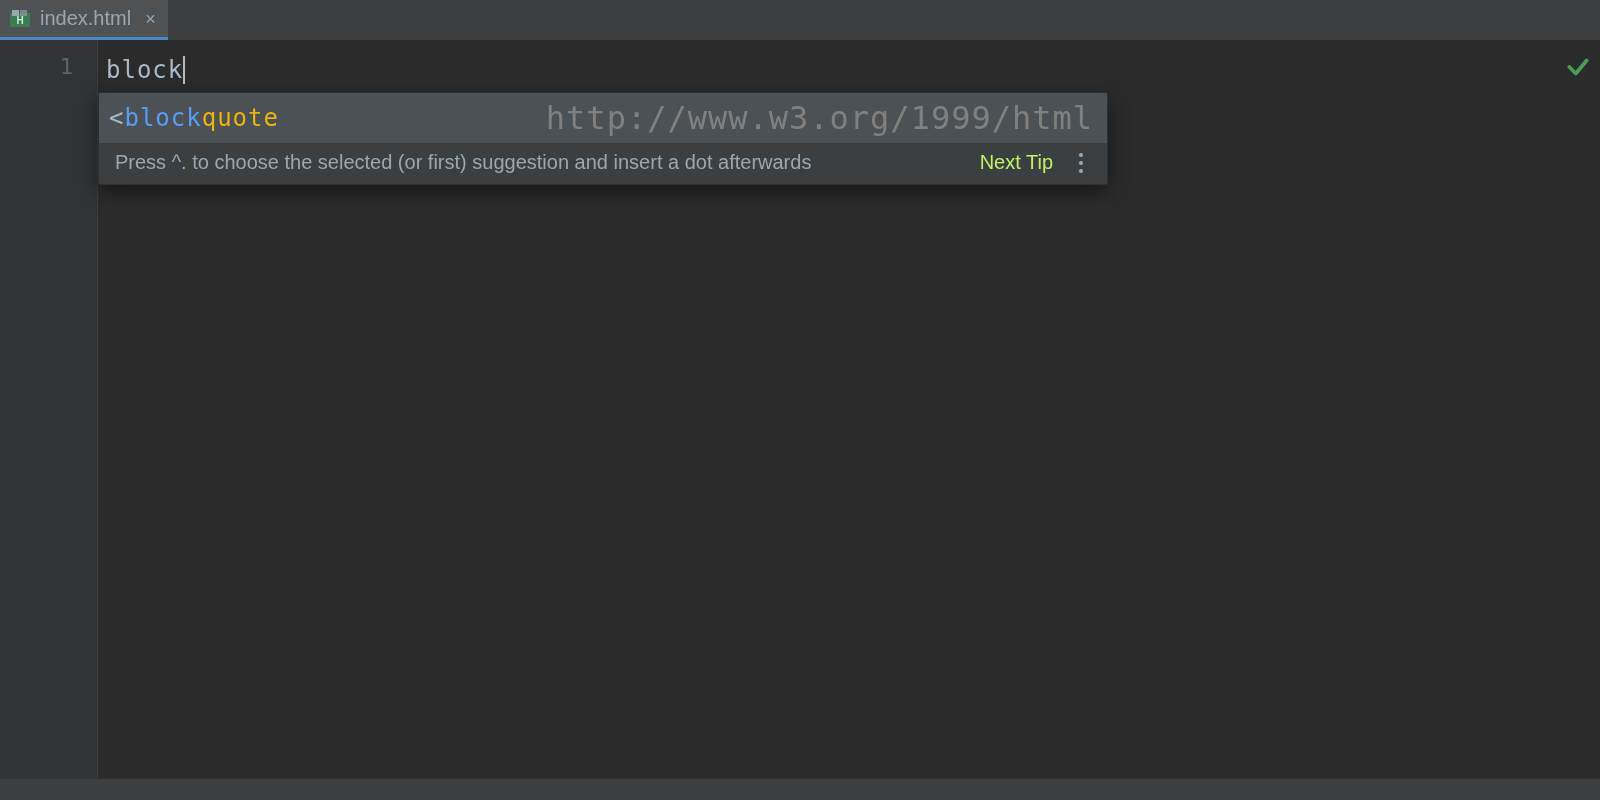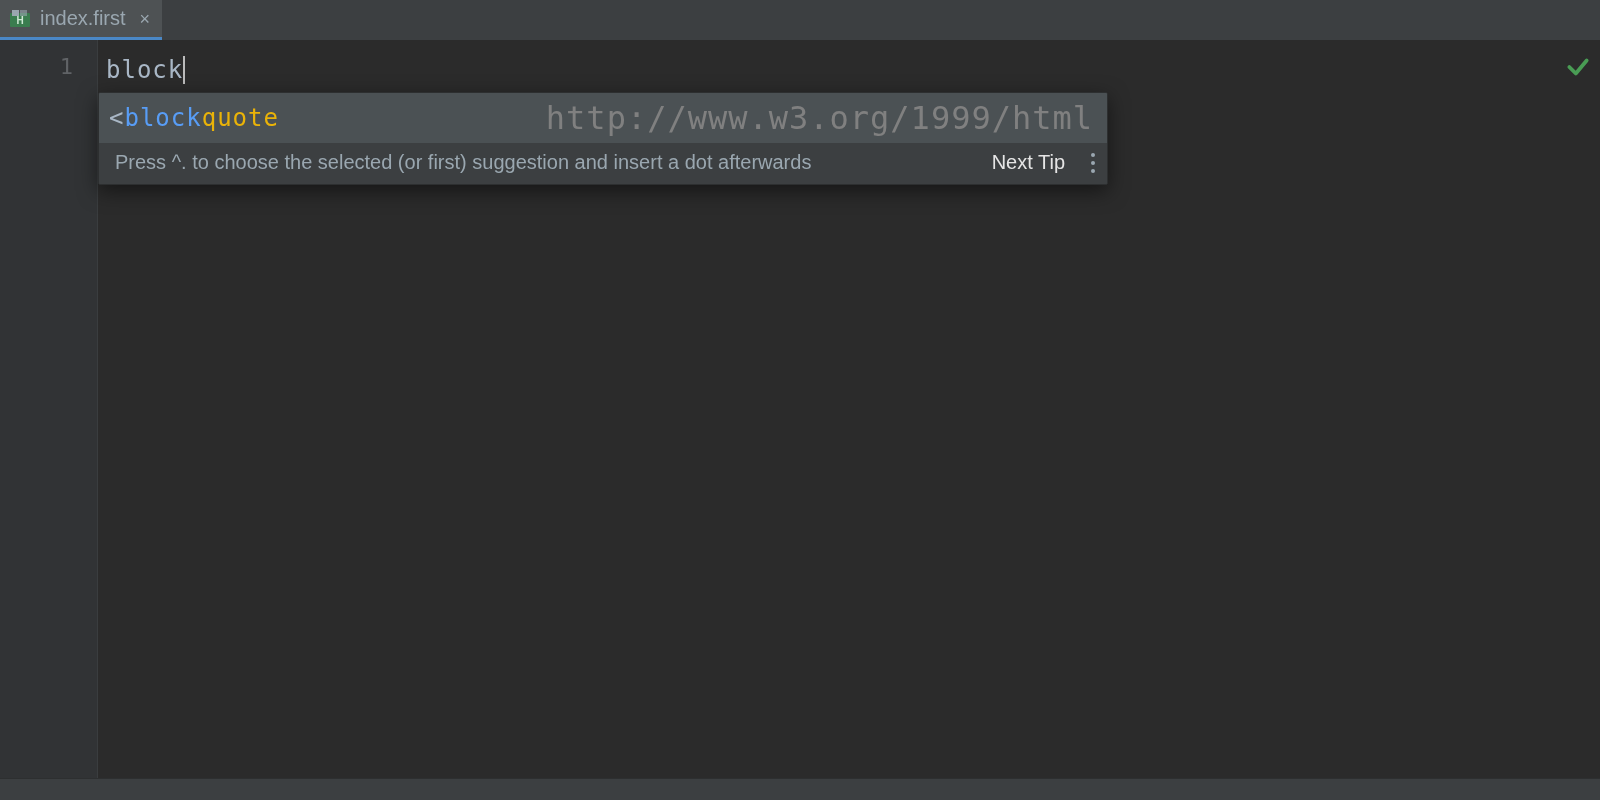--- a/index.html
+++ b/index.html
@@ -134,31 +134,31 @@
   .popup-item .right {
     font-family: "Menlo","Consolas",monospace;
     font-size: 32px;
     color: #808080;
     letter-spacing: 1px;
   }
   .popup-hint {
     display: flex;
     align-items: center;
     justify-content: flex-end;
-    padding: 8px 12px 10px 16px;
+    padding: 8px 24px 10px 16px;
     font-family: -apple-system, "Segoe UI", sans-serif;
     font-size: 20px;
     color: #9aa7b0;
     background: #3c3f41;
   }
   .popup-hint .hint-text {
     flex: 1;
   }
   .popup-hint .next-tip {
-    color: #e5e5e5;
+    color: #bef264;
     cursor: pointer;
     margin-left: 18px;
     margin-right: 26px;
   }
   .popup-hint .more {
     color: #9aa7b0;
     cursor: pointer;
     font-size: 22px;
     line-height: 0.4;
     display: flex;
@@ -180,21 +180,21 @@
 <div class="tab-bar">
   <div class="tab">
     <span class="tab-icon">
       <svg width="20" height="20" viewBox="0 0 20 20">
         <rect x="0" y="4" width="20" height="14" rx="1" fill="#3a7d4f"></rect>
         <text x="10" y="15" font-size="10" font-family="sans-serif" fill="#cde8d4" text-anchor="middle" font-weight="bold">H</text>
         <rect x="2" y="1" width="7" height="6" fill="#9aa7b0"></rect>
         <rect x="10" y="1" width="7" height="6" fill="#9aa7b0" opacity="0.6"></rect>
       </svg>
     </span>
-    <span class="tab-label">index.first</span>
+    <span class="tab-label">index.html</span>
     <span class="tab-close">×</span>
   </div>
 </div>
 
 <div class="editor-area">
   <div class="gutter">
     <div>1</div>
   </div>
   <div class="code">
     <div class="code-line">

